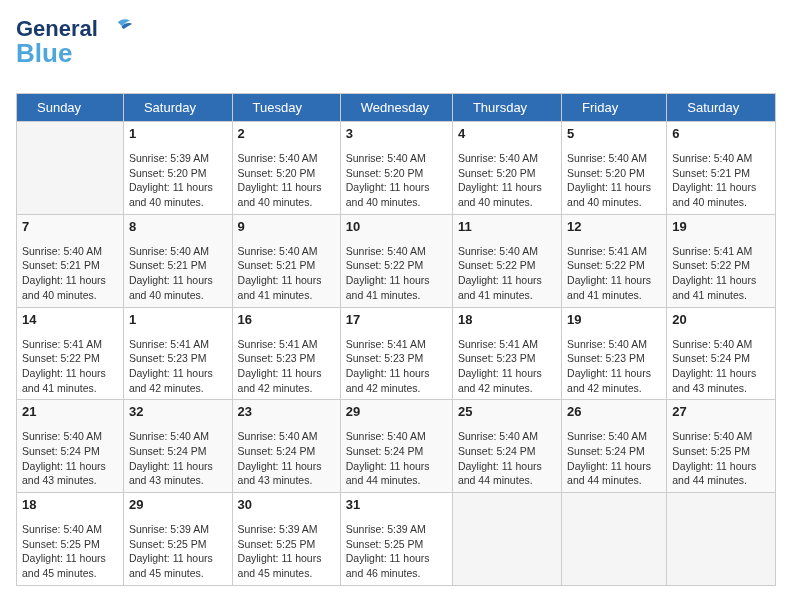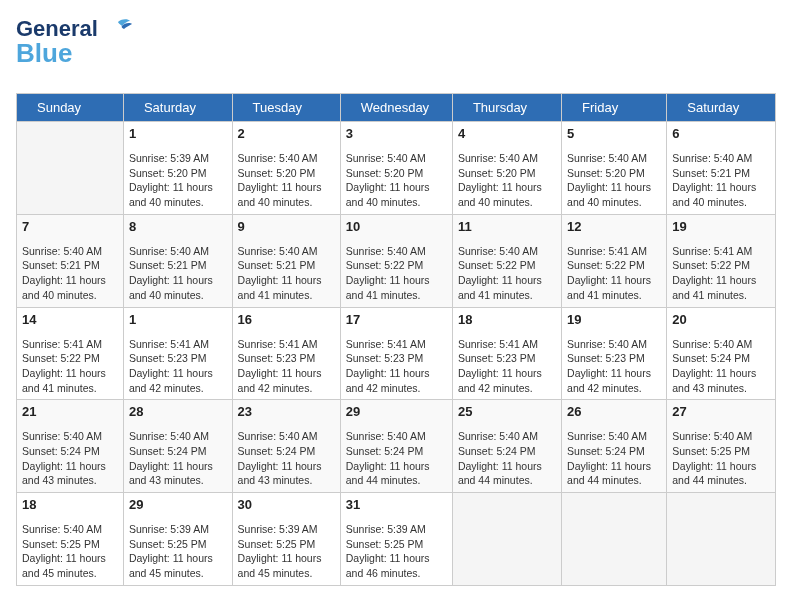--- a/index.html
+++ b/index.html
@@ -201,21 +201,21 @@
           <span class="day-num">20</span>
           <div class="day-info">Sunrise: 5:40 AM<br>Sunset: 5:24 PM<br>Daylight: 11 hours and 43 minutes.</div>
         </td>
       </tr>
       <tr>
         <td>
           <span class="day-num">21</span>
           <div class="day-info">Sunrise: 5:40 AM<br>Sunset: 5:24 PM<br>Daylight: 11 hours and 43 minutes.</div>
         </td>
         <td>
-          <span class="day-num">28</span>
+          <span class="day-num">32</span>
           <div class="day-info">Sunrise: 5:40 AM<br>Sunset: 5:24 PM<br>Daylight: 11 hours and 43 minutes.</div>
         </td>
         <td>
           <span class="day-num">23</span>
           <div class="day-info">Sunrise: 5:40 AM<br>Sunset: 5:24 PM<br>Daylight: 11 hours and 43 minutes.</div>
         </td>
         <td>
           <span class="day-num">29</span>
           <div class="day-info">Sunrise: 5:40 AM<br>Sunset: 5:24 PM<br>Daylight: 11 hours and 44 minutes.</div>
         </td>

